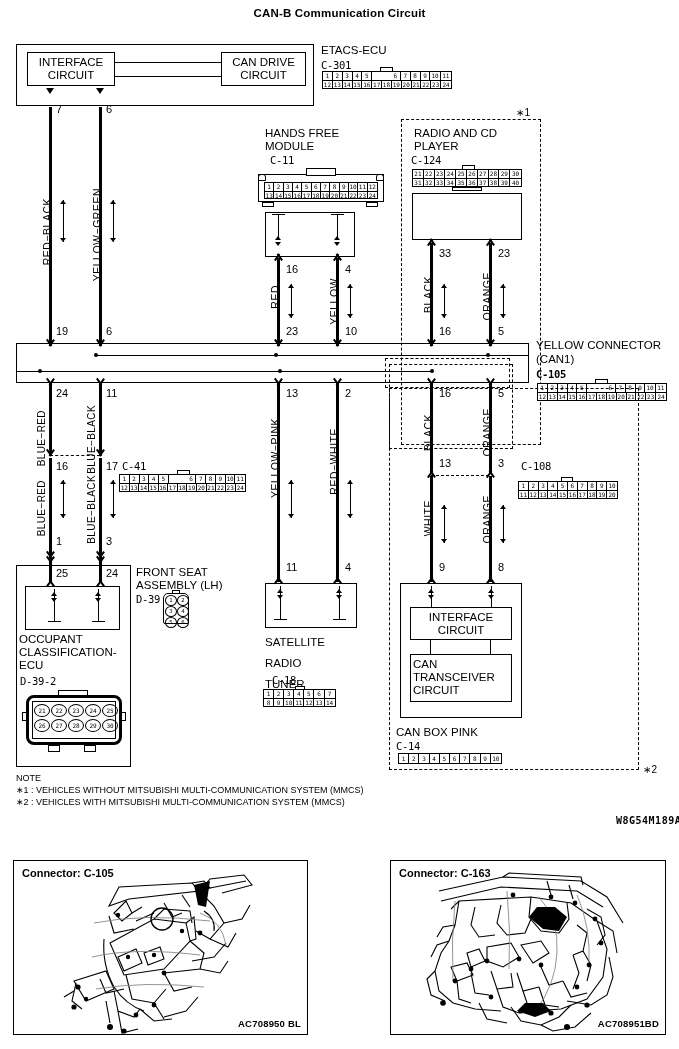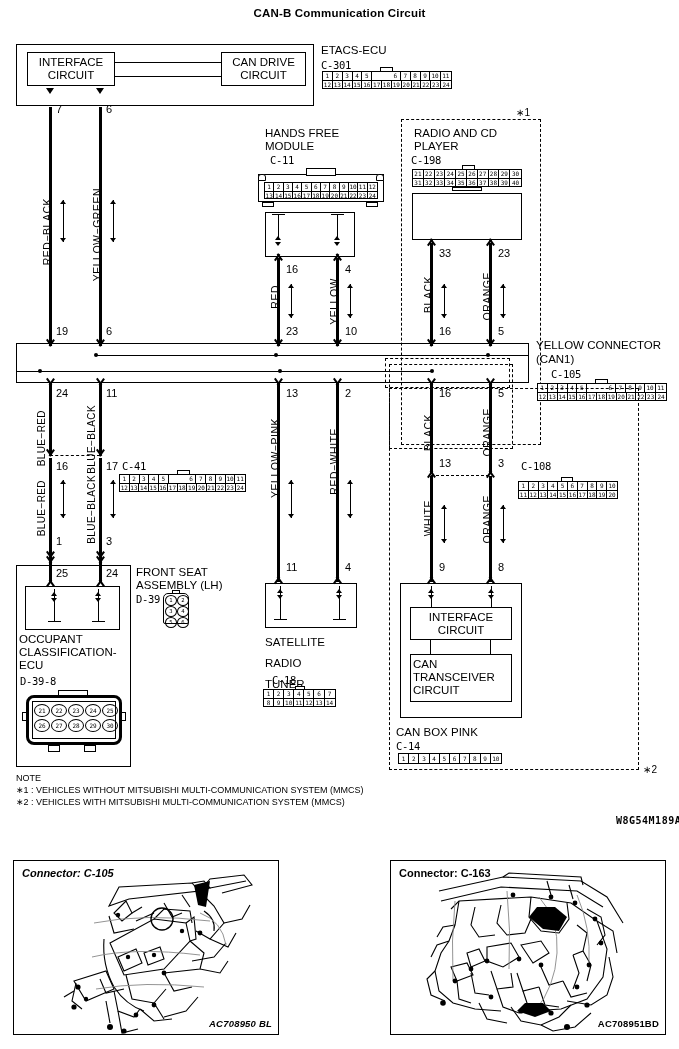--- a/index.html
+++ b/index.html
@@ -101,21 +101,21 @@
     <div class="pin" style="width:10.2px;">22</div>
       <div class="pin" style="width:10.2px;">23</div>
     <div class="pin" style="width:10.2px;">24</div>
   </div>
 </div>
 
 <div class="dash" style="left:401px;top:119px;width:140px;height:326px;"></div>
 <div class="t lbl-s" style="left:516px;top:108px;">∗1</div>
 <div class="t lbl" style="left:414px;top:127px;line-height:13px;">RADIO AND CD
 PLAYER</div>
-<div class="t code" style="left:411px;top:155px;">C-198</div>
+<div class="t code" style="left:411px;top:155px;">C-124</div>
 <div class="tab" style="left:462px;top:165px;width:13px;height:5px;"></div>
 <div class="conn" style="left:412px;top:169px;width:110px;height:18px;">
   <div class="connrow pinrow" style="height:8px;">
     <div class="pin" style="width:10.8px;">21</div>
       <div class="pin" style="width:10.8px;">22</div>
     <div class="pin" style="width:10.8px;">23</div>
       <div class="pin" style="width:10.8px;">24</div>
     <div class="pin" style="width:10.8px;">25</div>
       <div class="pin" style="width:10.8px;">26</div>
     <div class="pin" style="width:10.8px;">27</div>
@@ -193,21 +193,21 @@
 <div class="abs" style="left:329px;top:214px;">
   <div class="vline" style="left:8px;top:0;height:24px;"></div>
   <div class="hline" style="left:2px;top:0px;width:13px;"></div>
   <div class="arus" style="left:5px;top:22px;"></div>
   <div class="ards" style="left:5px;top:28px;"></div>
 </div>
 
 <div class="box" style="left:16px;top:343px;width:513px;height:40px;"></div>
 <div class="t lbl" style="left:536px;top:339px;">YELLOW CONNECTOR</div>
 <div class="t lbl" style="left:536px;top:353px;">(CAN1)</div>
-<div class="t code" style="left:551px;top:369px;">C-105</div>
+<div class="t code" style="left:536px;top:369px;font-weight:bold;">C-105</div>
 <div class="tab" style="left:595px;top:379px;width:13px;height:5px;"></div>
 <div class="conn" style="left:537px;top:383px;width:130px;height:18px;">
   <div class="connrow pinrow" style="height:8px;">
     <div class="pin" style="width:10.5px;">1</div>
       <div class="pin" style="width:10.5px;">2</div>
     <div class="pin" style="width:10.5px;">3</div>
       <div class="pin" style="width:10.5px;">4</div>
     <div class="pin" style="width:10.5px;">5</div>
       <div class="pin" style="width:20px;border-right:none;"></div>
     <div class="pin" style="width:10.5px;">6</div>
@@ -322,21 +322,21 @@
 </div>
 <div class="abs" style="left:90px;top:589px;">
   <div class="vline" style="left:8px;top:0;height:32px;"></div>
   <div class="arus" style="left:5px;top:3px;"></div>
   <div class="ards" style="left:5px;top:9px;"></div>
   <div class="hline" style="left:2px;top:32px;width:13px;"></div>
 </div>
 <div class="t lbl" style="left:19px;top:633px;line-height:13px;">OCCUPANT
 CLASSIFICATION-
 ECU</div>
-<div class="t code" style="left:20px;top:676px;">D-39-8</div>
+<div class="t code" style="left:20px;top:676px;">D-39-2</div>
 
 <div class="abs" style="left:22px;top:690px;width:104px;height:68px;">
   <div class="box2" style="left:36px;top:0;width:30px;height:6px;"></div>
   <div style="position:absolute;left:4px;top:5px;width:96px;height:50px;border:3px solid #000;border-radius:8px;box-sizing:border-box;"></div>
   <div style="position:absolute;left:10px;top:11px;width:84px;height:38px;border:1.3px solid #000;box-sizing:border-box;"></div>
   <div class="box2" style="left:0px;top:22px;width:6px;height:9px;"></div>
   <div class="box2" style="left:98px;top:22px;width:6px;height:9px;"></div>
   <div class="box2" style="left:26px;top:55px;width:12px;height:7px;"></div>
   <div class="box2" style="left:62px;top:55px;width:12px;height:7px;"></div>
   <div style="position:absolute;left:12px;top:14px;display:flex;gap:1px;">
@@ -626,21 +626,21 @@
   <div class="ards" style="left:0px;top:34px;"></div>
 </div>
 <div class="t num" style="left:498px;top:562px;">8</div>
 <div class="chevu" style="left:485px;top:576px;"></div>
 
 <div class="note" style="left:16px;top:772px;">NOTE</div>
 <div class="note" style="left:16px;top:784px;">∗1 : VEHICLES WITHOUT MITSUBISHI MULTI-COMMUNICATION SYSTEM (MMCS)</div>
 <div class="note" style="left:16px;top:796px;">∗2 : VEHICLES WITH MITSUBISHI MULTI-COMMUNICATION SYSTEM (MMCS)</div>
 <div class="dcode" style="left:616px;top:815px;">W8G54M189A</div>
 
-<div class="photo" style="left:13px;top:860px;width:266px;height:175px;font-style:italic;">
+<div class="photo" style="left:13px;top:860px;width:295px;height:175px;">
   <svg width="293" height="173" viewBox="0 0 293 173">
     <g fill="none" stroke="#000" stroke-width="1.1">
       <path d="M95 45 L105 26 L178 22 L185 30 L115 38 Z"></path>
       <path d="M178 22 L190 20 L196 27 L186 30"></path>
       <path d="M112 40 L118 52 L108 60 L100 52 Z"></path>
       <path d="M90 78 Q88 104 100 126 Q112 144 130 150"></path>
       <path d="M96 82 L140 58 L172 62 L176 80 L150 108 L110 114 Z"></path>
       <path d="M140 58 L150 48 L176 50 L178 62"></path>
       <path d="M172 62 L180 56 L182 78 L176 80"></path>
       <path d="M104 96 L122 88 L128 102 L110 110 Z"></path>

